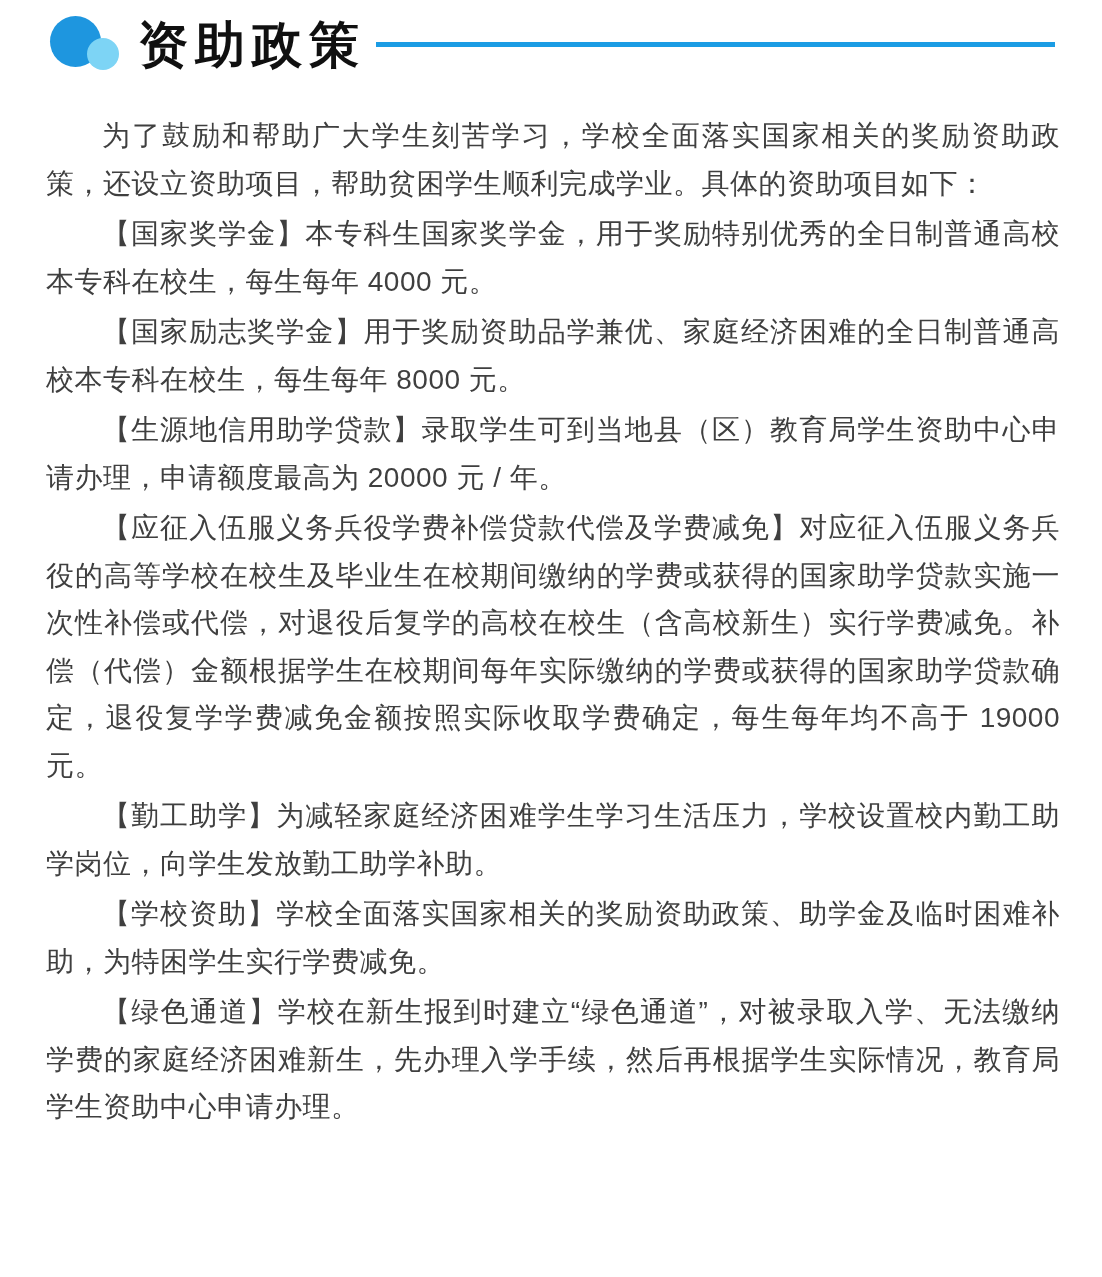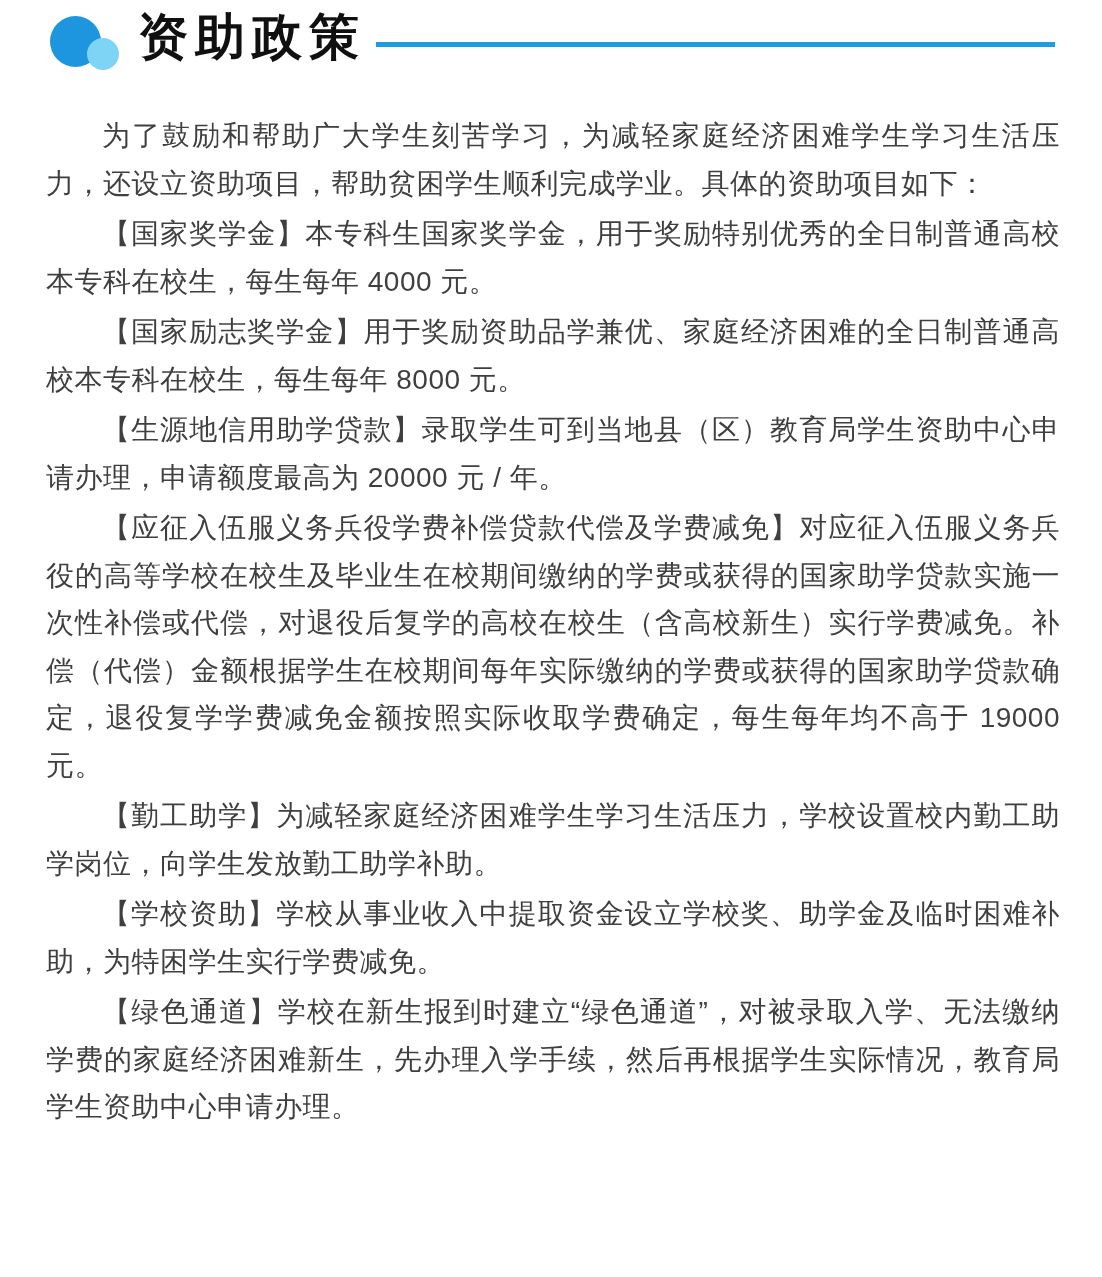--- a/index.html
+++ b/index.html
@@ -37,21 +37,21 @@
     position: absolute;
     left: 37px;
     top: 22px;
     width: 32px;
     height: 32px;
     border-radius: 50%;
   }
   .page-title {
     position: absolute;
     left: 138px;
-    top: 4px;
+    top: 12px;
     font-size: 50px;
     font-weight: bold;
     color: #101010;
     letter-spacing: 7px;
     white-space: nowrap;
   }
   .divider {
     position: absolute;
     left: 376px;
     top: 42px;
@@ -80,21 +80,21 @@
 <div class="header">
   <div class="logo">
     <div class="circle-big" style="background-color: rgb(30, 150, 223);"></div>
     <div class="circle-small" style="background-color: rgb(125, 212, 245);"></div>
   </div>
   <div class="page-title">资助政策</div>
   <div class="divider" style="background-color: rgb(27, 156, 228);"></div>
 </div>
 
 <div class="content">
-  <p>为了鼓励和帮助广大学生刻苦学习，为减轻家庭经济困难学生学习生活压力，还设立资助项目，帮助贫困学生顺利完成学业。具体的资助项目如下：</p>
+  <p>为了鼓励和帮助广大学生刻苦学习，学校全面落实国家相关的奖励资助政策，还设立资助项目，帮助贫困学生顺利完成学业。具体的资助项目如下：</p>
   <p>【国家奖学金】本专科生国家奖学金，用于奖励特别优秀的全日制普通高校本专科在校生，每生每年 4000 元。</p>
   <p>【国家励志奖学金】用于奖励资助品学兼优、家庭经济困难的全日制普通高校本专科在校生，每生每年 8000 元。</p>
   <p>【生源地信用助学贷款】录取学生可到当地县（区）教育局学生资助中心申请办理，申请额度最高为 20000 元 / 年。</p>
   <p>【应征入伍服义务兵役学费补偿贷款代偿及学费减免】对应征入伍服义务兵役的高等学校在校生及毕业生在校期间缴纳的学费或获得的国家助学贷款实施一次性补偿或代偿，对退役后复学的高校在校生（含高校新生）实行学费减免。补偿（代偿）金额根据学生在校期间每年实际缴纳的学费或获得的国家助学贷款确定，退役复学学费减免金额按照实际收取学费确定，每生每年均不高于 19000 元。</p>
   <p>【勤工助学】为减轻家庭经济困难学生学习生活压力，学校设置校内勤工助学岗位，向学生发放勤工助学补助。</p>
-  <p>【学校资助】学校从事业收入中提取资金设立学校奖、助学金及临时困难补助，为特困学生实行学费减免。</p>
+  <p>【学校资助】学校全面落实国家相关的奖励资助政策、助学金及临时困难补助，为特困学生实行学费减免。</p>
   <p>【绿色通道】学校在新生报到时建立“绿色通道”，对被录取入学、无法缴纳学费的家庭经济困难新生，先办理入学手续，然后再根据学生实际情况，教育局学生资助中心申请办理。</p>
 </div>
 
 </body></html>

